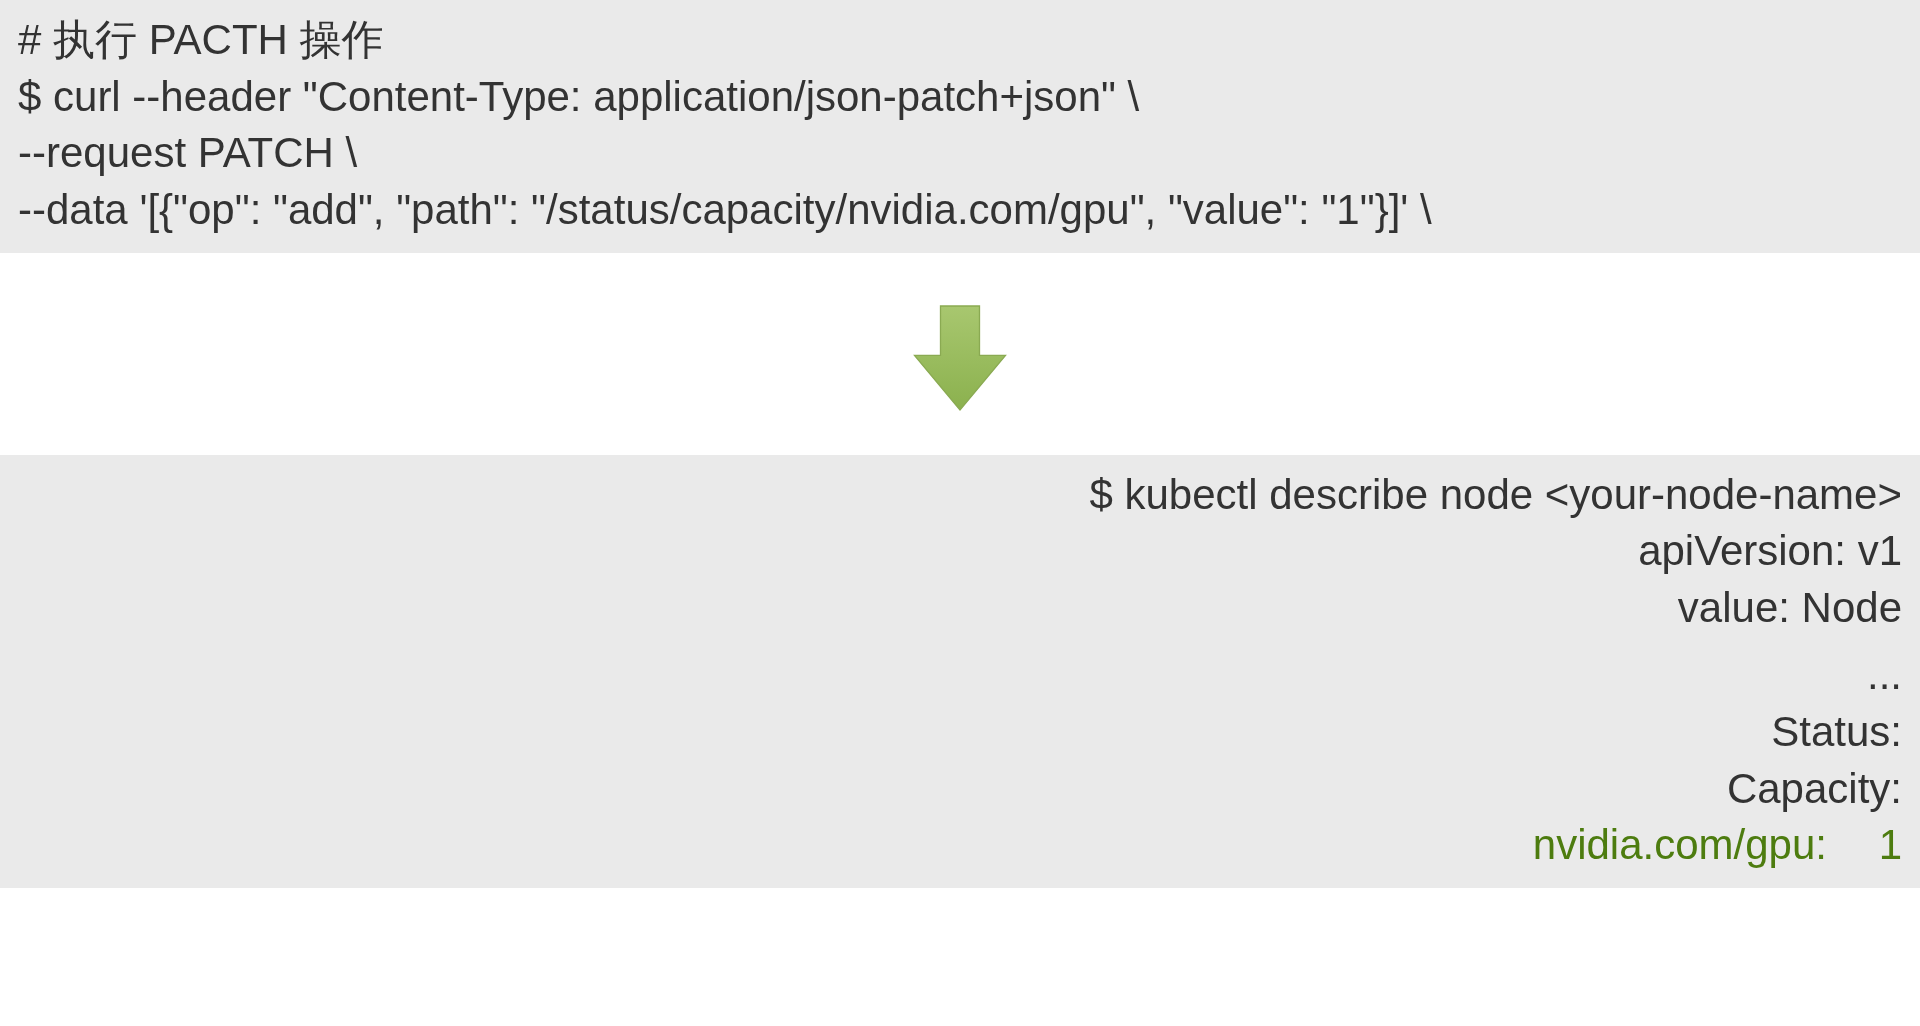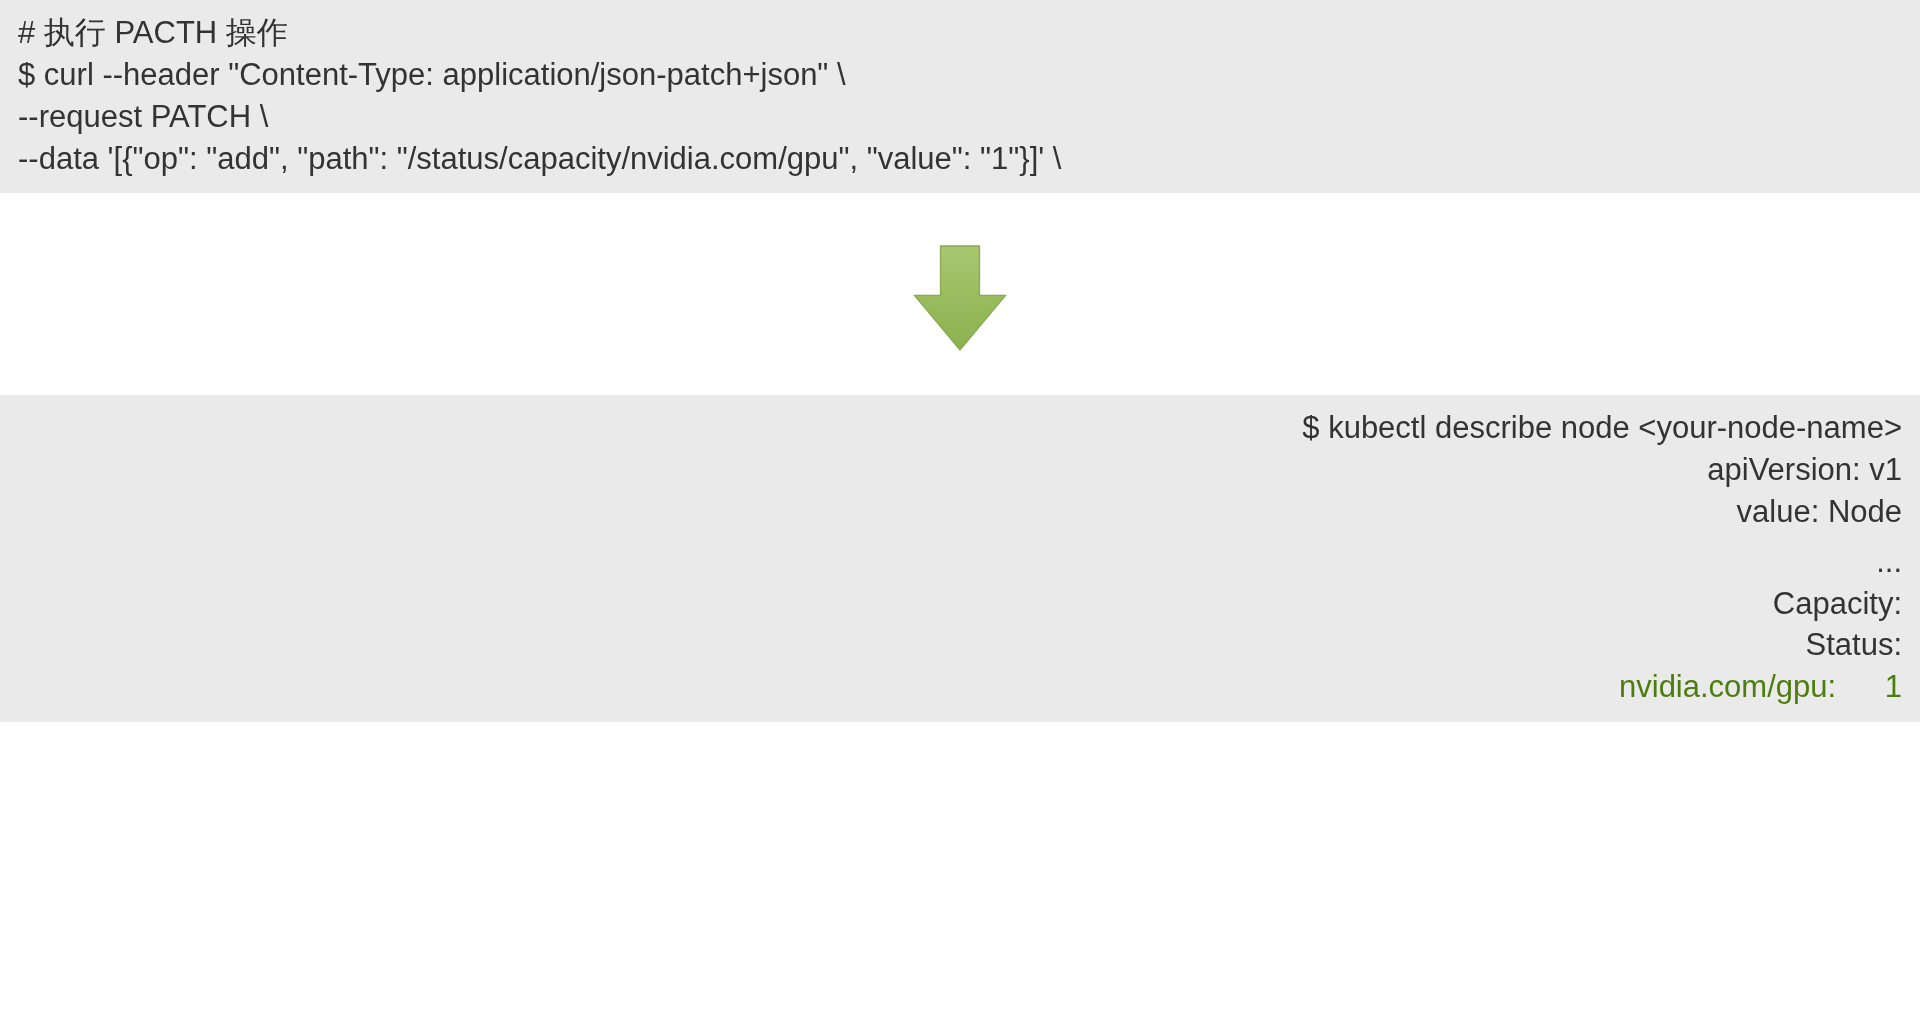--- a/index.html
+++ b/index.html
@@ -8,21 +8,21 @@
       width: 1920px;
       height: 1026px;
       background: #ffffff;
       font-family: "Helvetica Neue", Helvetica, Arial, sans-serif;
       color: #333;
       overflow: hidden;
     }
     .block {
       background: #eaeaea;
       padding: 12px 18px 14px 18px;
-      font-size: 31px;
+      font-size: 42px;
       line-height: 1.35;
       box-sizing: border-box;
     }
     .block1 { width: 100%; }
     .block2 { width: 100%; text-align: right; }
     .arrow-wrap {
       text-align: center;
       padding: 40px 0 28px 0;
     }
     .highlight { color: #4d7c0f; }
@@ -51,19 +51,19 @@
     <path d="M35 10 L65 10 L65 48 L85 48 L50 90 L15 48 L35 48 Z" fill="url(#g)" stroke="#8aaa52" stroke-width="1"></path>
   </svg>
 </div>
 
 <div class="block block2">
   <div>$ kubectl describe node &lt;your-node-name&gt;</div>
   <div>apiVersion: v1</div>
   <div>value: Node</div>
   <div style="height:0.25em"></div>
   <div>...</div>
+  <div>Status:</div>
   <div><span class="indent1">Capacity:</span></div>
-  <div>Status:</div>
   <div>
     <span class="indent2 highlight">nvidia.com/gpu:</span>
     <span class="highlight" style="margin-left:40px">1</span>
   </div>
 </div>
 
 </body></html>

